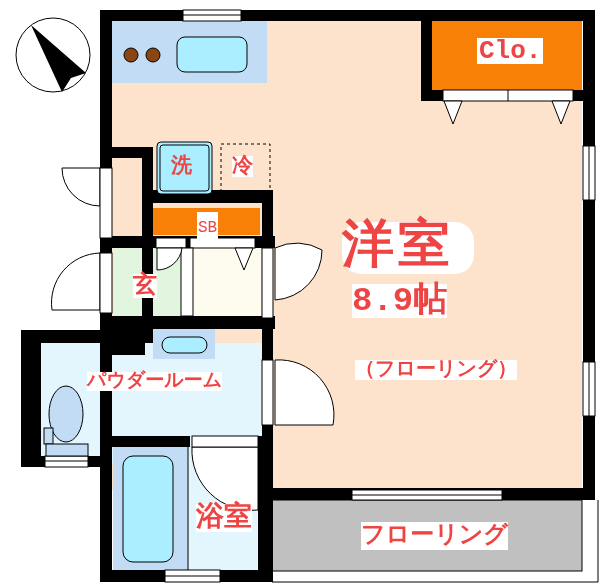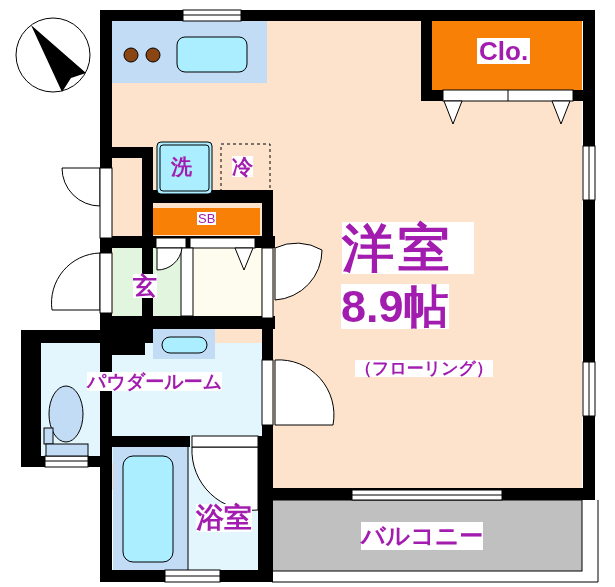--- a/index.html
+++ b/index.html
@@ -1,18 +1,18 @@
 <!DOCTYPE html>
 <html><head>
 <meta charset="utf-8">
 <style>
   html,body{margin:0;padding:0;background:#fff;}
   body{width:615px;height:587px;position:relative;overflow:hidden;font-family:"DejaVu Sans",sans-serif;}
   #plan{position:absolute;left:0;top:0;}
-  .lbl{position:absolute;background:#fff;color:#a21caf;font-weight:bold;line-height:1;white-space:nowrap;font-family:Liberation Sans, sans-serif;}
+  .lbl{position:absolute;background:#fff;color:#ef4444;font-weight:bold;line-height:1;white-space:nowrap;font-family:Liberation Mono, monospace;}
 </style>
 </head>
 <body>
 
 <svg id="plan" width="615" height="587" viewBox="0 0 615 587" xmlns="http://www.w3.org/2000/svg">
 
   <g>
     <circle cx="53" cy="55" r="37" fill="#fff" stroke="#000" stroke-width="1"></circle>
     <polygon points="31,25 86,73 71,78 62,92" fill="#000"></polygon>
   </g>
@@ -119,20 +119,20 @@
   <rect x="162" y="337" width="45" height="16" rx="8" fill="#aaeeff" stroke="#000" stroke-width="1"></rect>
   <ellipse cx="66" cy="414" rx="17" ry="28" fill="#c2dcf6" stroke="#000" stroke-width="1"></ellipse>
   <rect x="44" y="428" width="9" height="16" fill="#c2dcf6" stroke="#000" stroke-width="1"></rect>
   <rect x="46" y="444" width="42" height="12" fill="#c2dcf6" stroke="#000" stroke-width="1"></rect>
   <line x1="188" y1="447" x2="188" y2="570" stroke="#000"></line>
 </svg>
 
 <div class="lbl" style="left:477px;top:38px;font-size:26px;background:#fff;padding:0 2px;">Clo.</div>
 <div class="lbl" style="left:171px;top:156px;font-size:21px;background:transparent;">洗</div>
 <div class="lbl" style="left:232px;top:156px;font-size:21px;background:#fff;">冷</div>
-<div class="lbl" style="left:197px;top:212px;font-size:13px;font-weight:normal;background:#fff;padding:0 1px;">SB</div>
+<div class="lbl" style="left:197px;top:212px;font-size:16px;font-weight:normal;background:#fff;padding:8px 1px;">SB</div>
 <div class="lbl" style="left:133px;top:274px;font-size:24px;background:#fff;">玄</div>
-<div class="lbl" style="left:342px;top:222px;font-size:52px;letter-spacing:4px;background:#fff;padding-right:20px;">洋室</div>
-<div class="lbl" style="left:341px;top:284px;font-size:45px;background:#fff;">8.9帖</div>
-<div class="lbl" style="left:355px;top:360px;font-size:17px;background:#fff;">（フローリング）</div>
+<div class="lbl" style="left:342px;top:222px;font-size:52px;letter-spacing:4px;background:#fff;padding-right:20px;border-radius:19px;">洋室</div>
+<div class="lbl" style="left:352px;top:284px;font-size:34px;background:#fff;">8.9帖</div>
+<div class="lbl" style="left:355px;top:360px;font-size:20px;background:#fff;">（フローリング）</div>
 <div class="lbl" style="left:87px;top:372px;font-size:19px;background:#fff;">パウダールーム</div>
 <div class="lbl" style="left:196px;top:504px;font-size:28px;background:#fff;">浴室</div>
-<div class="lbl" style="left:361px;top:522px;font-size:24px;background:#fff;padding:2px 0;">バルコニー</div>
+<div class="lbl" style="left:361px;top:522px;font-size:24px;background:#fff;padding:2px 0;">フローリング</div>
 
 </body></html>

